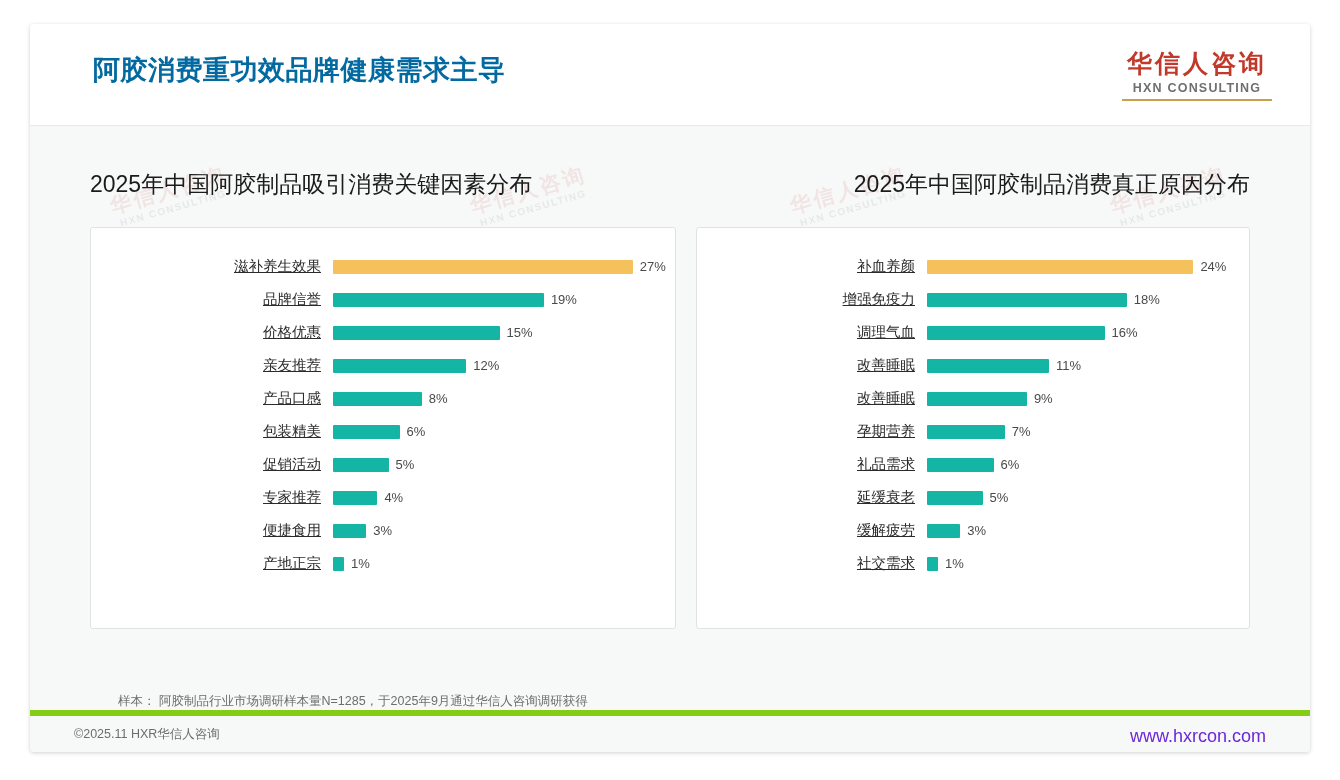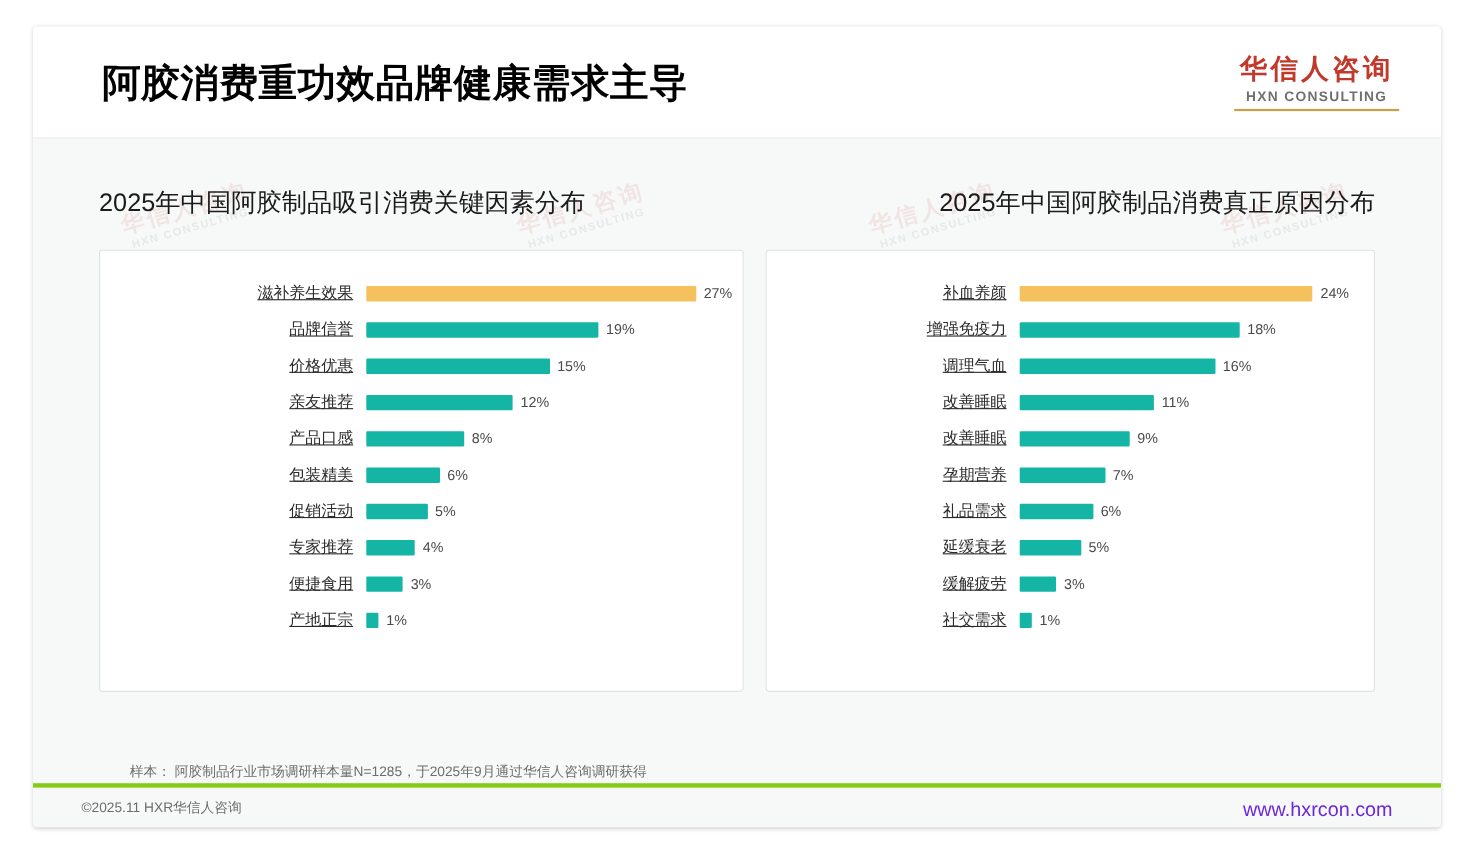--- a/index.html
+++ b/index.html
@@ -34,23 +34,23 @@
     left: 0; top: 0;
     width: 1280px;
     height: 101px;
     background: #ffffff;
     border-bottom: 1px solid #e9eaea;
   }
   .slide-title {
     position: absolute;
     left: 63px;
     top: 28px;
-    font-size: 35px;
+    font-size: 27px;
     font-weight: bold;
-    color: #000000;
+    color: #0369a1;
     letter-spacing: 0.5px;
     white-space: nowrap;
   }
   .logo {
     position: absolute;
     right: 38px;
     top: 26px;
     width: 150px;
     text-align: center;
   }
@@ -162,21 +162,21 @@
     font-size: 12.5px;
     color: #6d6d6d;
     white-space: nowrap;
   }
   .footer {
     position: absolute;
     left: 0;
     bottom: 0;
     width: 1280px;
     height: 36px;
-    border-top: 4px solid #84cc16;
+    border-top: 6px solid #84cc16;
     background: #f7f8f8;
   }
   .footer-left {
     position: absolute;
     left: 44px;
     top: 10px;
     font-size: 12.5px;
     color: #6d6d6d;
   }
   .footer-right {

